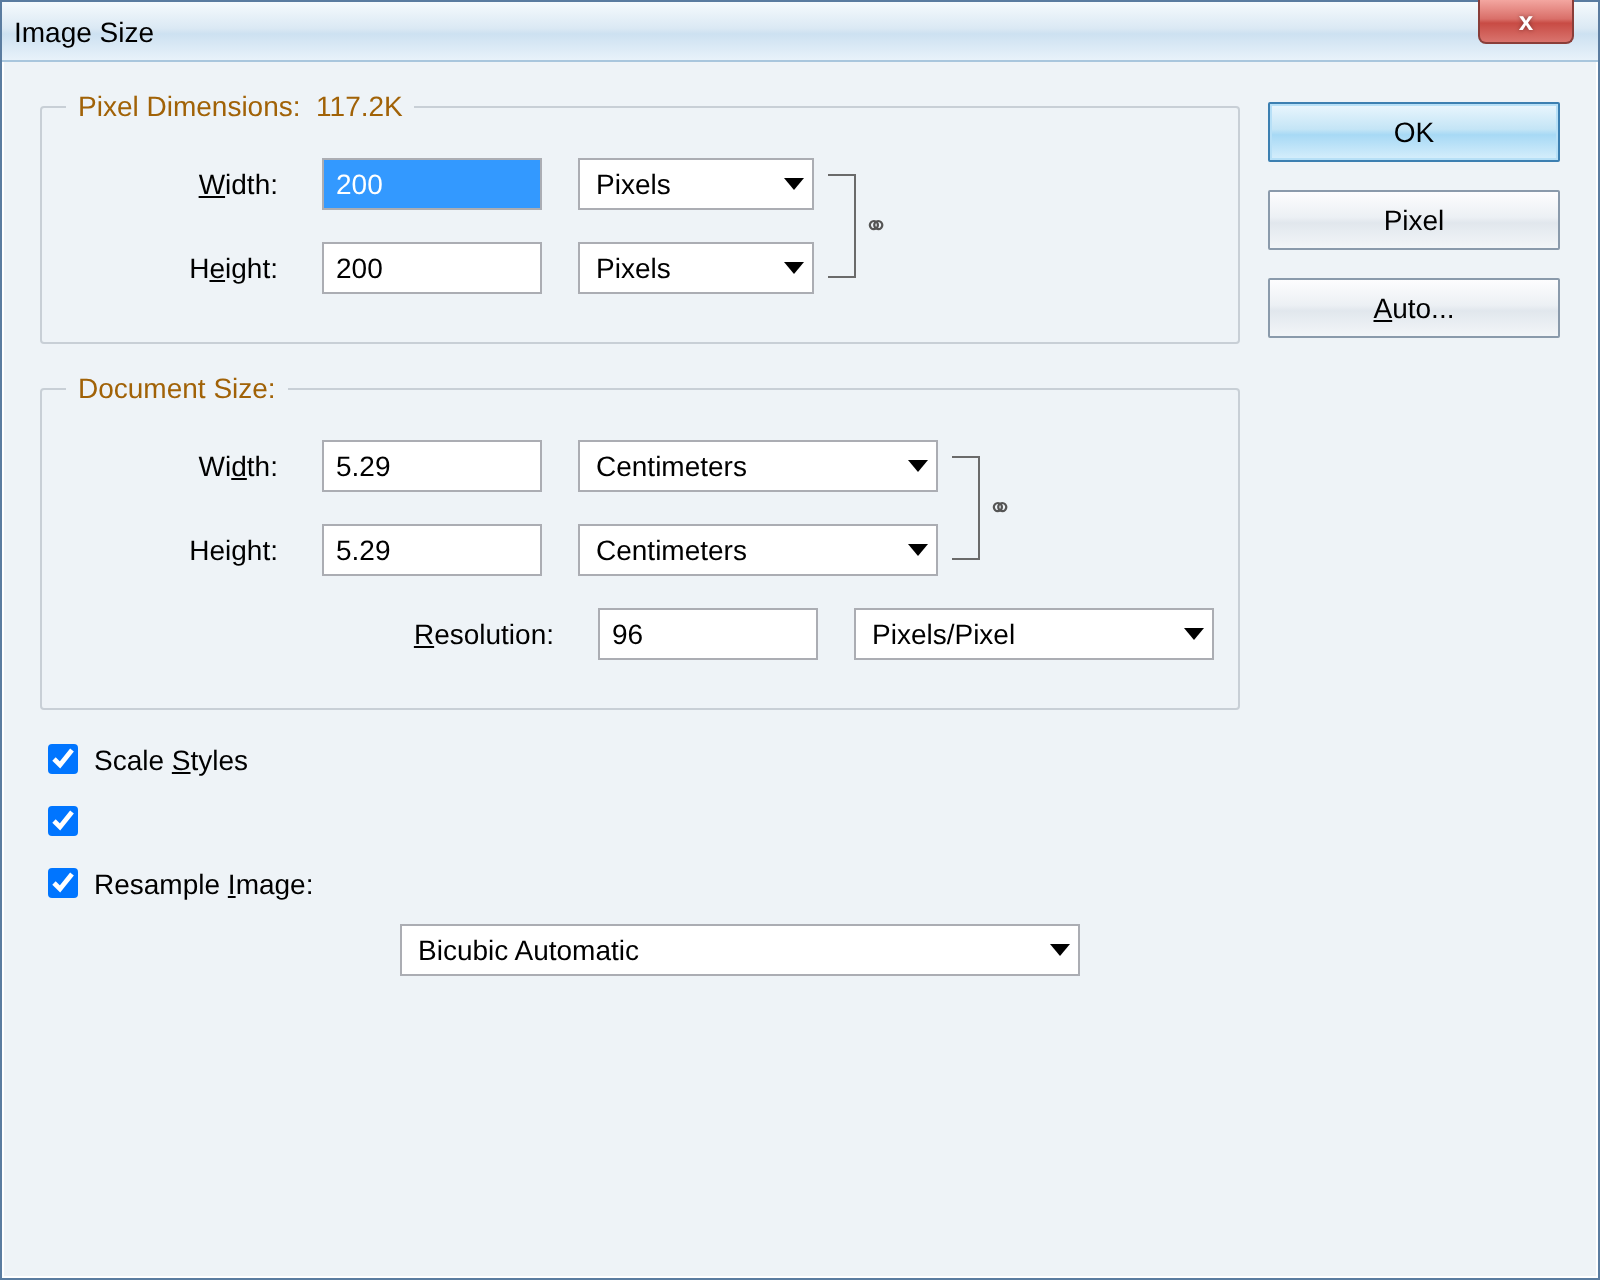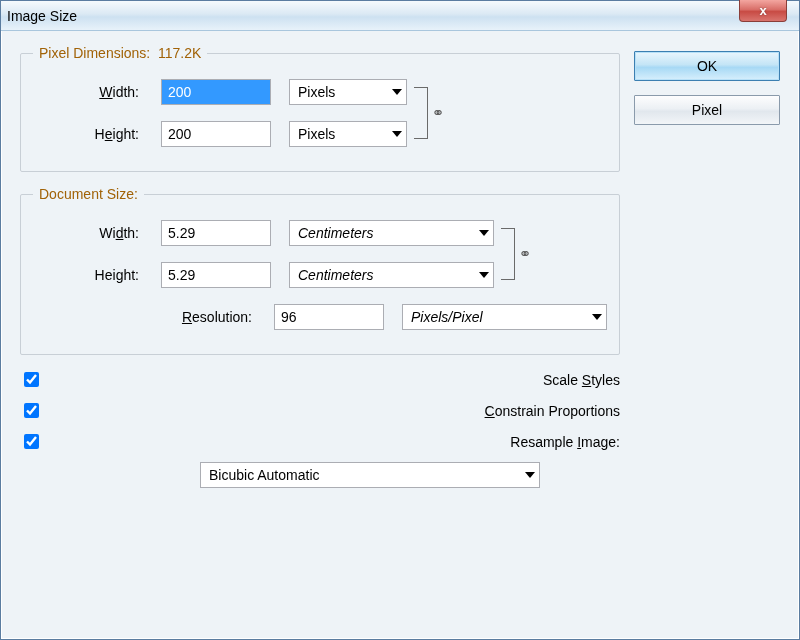--- a/index.html
+++ b/index.html
@@ -112,21 +112,21 @@
     cursor: default;
   }
   .dd .arrow {
     width: 0; height: 0;
     border-left: 5px solid transparent;
     border-right: 5px solid transparent;
     border-top: 6px solid #000;
     margin-left: 6px;
   }
   .dd.small { width: 118px; }
-  .dd.med { width: 205px; font-style: italic; }
+  .dd.med { width: 180px; }
   .dd.wide { width: 340px; }
   .bracket-col {
     width: 36px;
     display: flex;
     align-items: center;
     justify-content: center;
     position: relative;
   }
   .bracket {
     border-top: 1.5px solid #6a6a6a;
@@ -162,23 +162,22 @@
   }
   .btn.primary {
     border: 1px solid #3c7fb1;
     background: linear-gradient(to bottom, #eaf6fd 0%, #c4e5f6 45%, #a7d9f5 55%, #d7effc 100%);
     box-shadow: inset 0 0 0 1px #b7e0f7;
   }
   .checks { margin-top: 4px; }
   .chk {
     display: flex;
     align-items: center;
-    gap: 24px;
+    gap: 5px;
     margin: 10px 0;
-    justify-content: space-between;
   }
   .chk input { width: 15px; height: 15px; }
   .resample-row {
     margin-top: 6px;
     padding-left: 180px;
   }
 </style>
 </head>
 <body>
 
@@ -260,34 +259,34 @@
         </div>
       </fieldset>
 
       <div class="checks">
         <div class="chk">
           <input type="checkbox" checked="" style="">
           <label>Scale <span class="u">S</span>tyles</label>
         </div>
         <div class="chk">
           <input type="checkbox" checked="" style="">
-          <label><span class="u">C</span>onstrain Proportions</label>
         </div>
         <div class="chk">
           <input type="checkbox" checked="" style="">
           <label>Resample <span class="u">I</span>mage:</label>
         </div>
         <div class="resample-row">
           <div class="dd wide">
             <span>Bicubic Automatic</span>
             <span class="arrow"></span>
           </div>
         </div>
       </div>
 
     </div>
 
     <div class="right-col">
       <button class="btn primary">OK</button>
       <button class="btn">Pixel</button>
+      <button class="btn"><span class="u">A</span>uto...</button>
     </div>
   </div>
 </div>
 
 </body></html>

